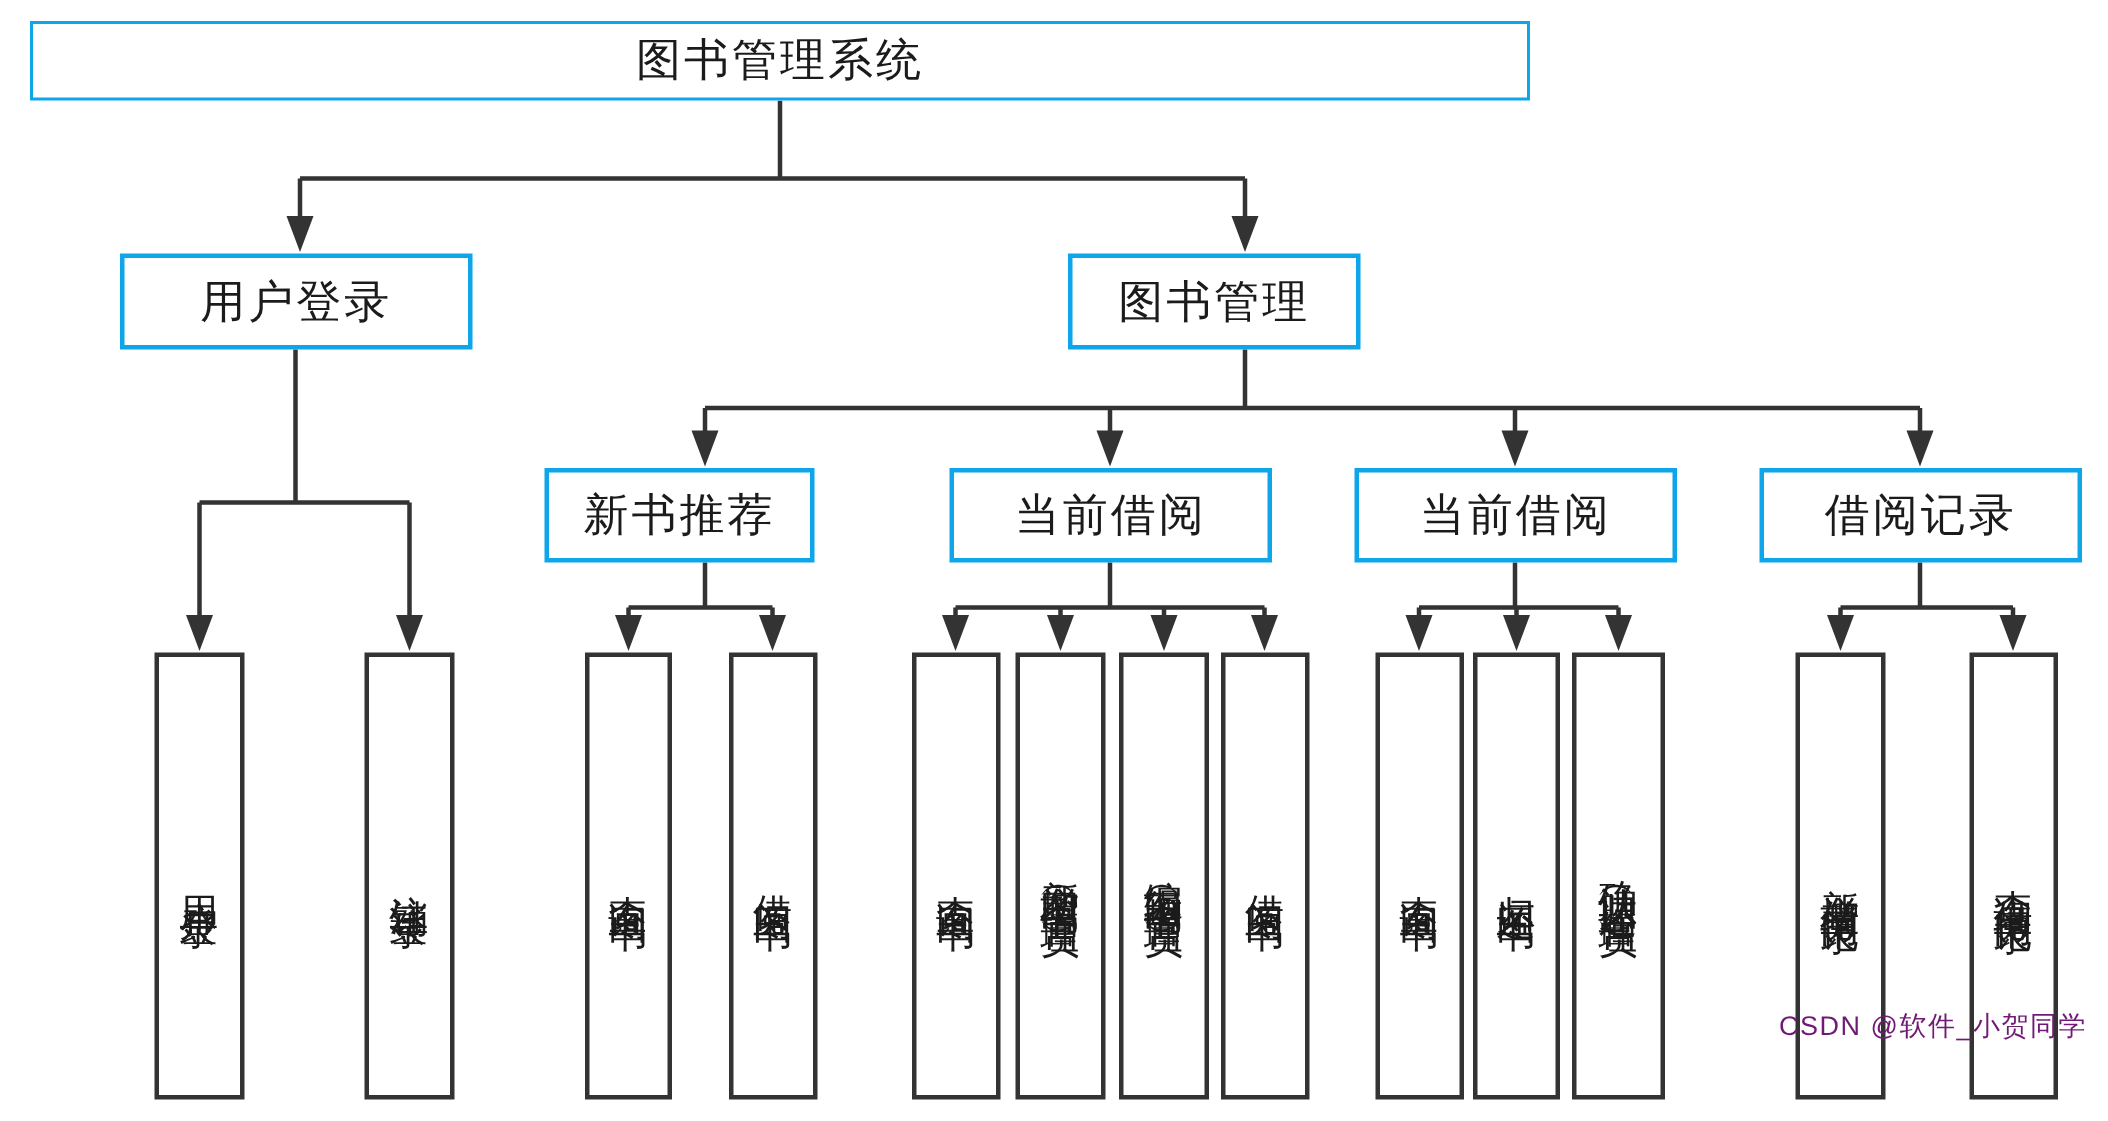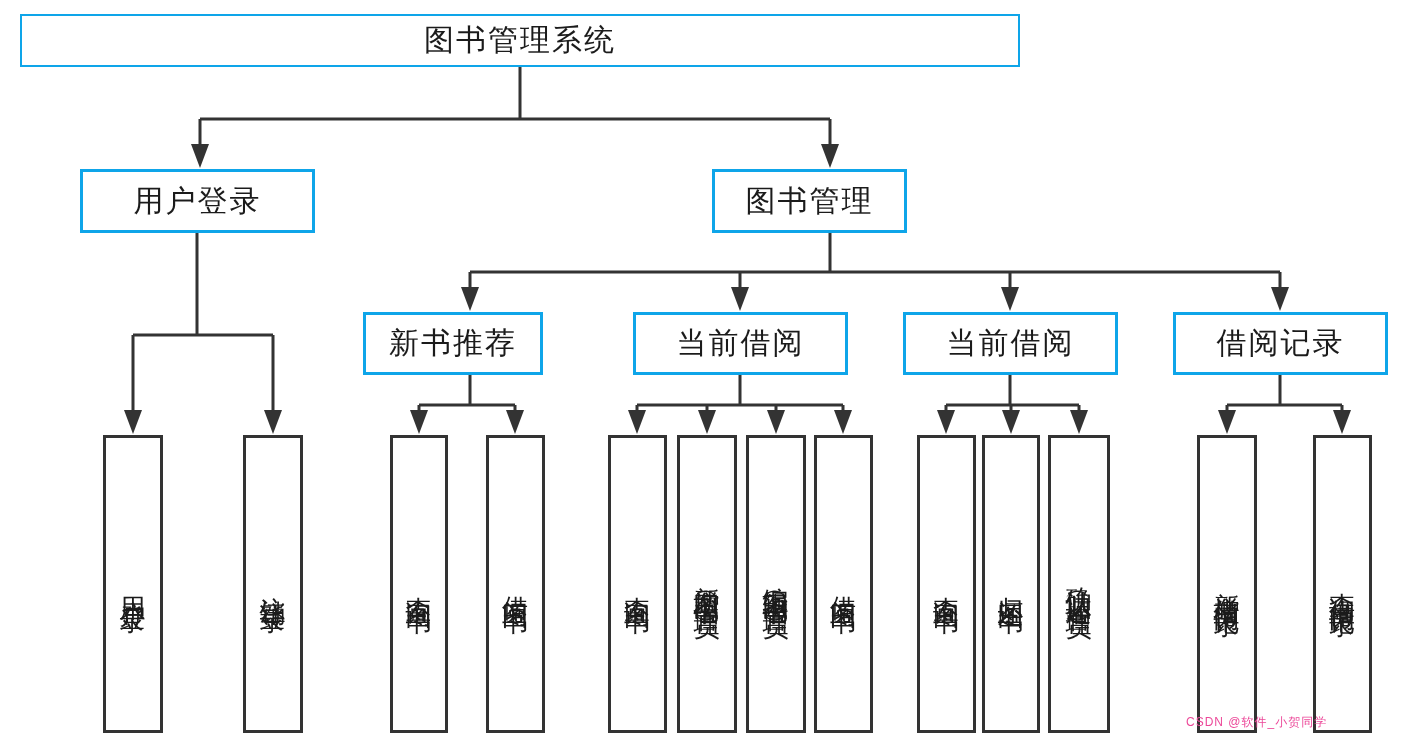--- a/index.html
+++ b/index.html
@@ -54,24 +54,24 @@
     text-orientation: mixed;
     font-size: 26px;
     letter-spacing: 4px;
     line-height: 1;
     color: #1b1b1b;
     white-space: nowrap;
   }
   .watermark {
     position: absolute;
     left: 1186px;
-    top: 714px;
-    font-size: 12px;
+    top: 672px;
+    font-size: 18px;
     letter-spacing: 1px;
-    color: #ec4899;
+    color: #701a75;
     white-space: nowrap;
   }
 </style>
 </head>
 <body>
 
 <div class="canvas">
 
   <svg class="wires" viewBox="0 0 1405 747" xmlns="http://www.w3.org/2000/svg">
 

